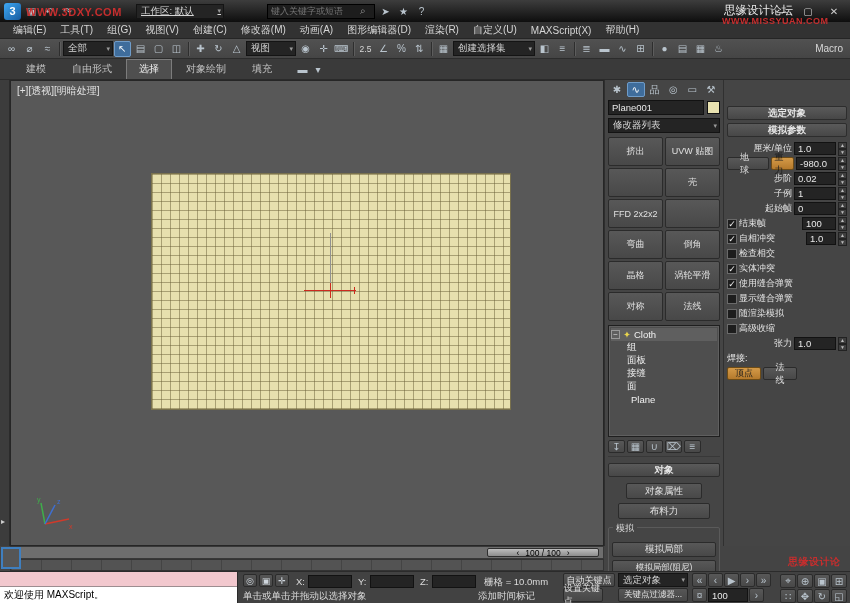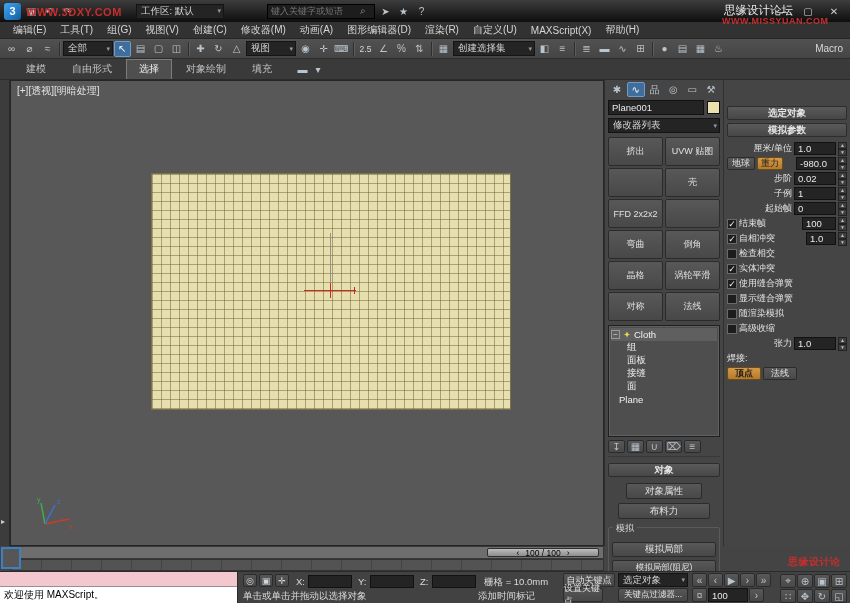--- a/index.html
+++ b/index.html
@@ -14,21 +14,21 @@
   .fld{background:#242424;border:1px solid #121212;color:#e8e8e8;font-size:9.5px;height:13px;display:flex;align-items:center;padding:0 3px;}
   .chk{width:10px;height:10px;background:#1d1d1d;border:1px solid #6a6a6a;color:#eee;font-size:9px;line-height:9px;text-align:center;flex:none;}
   .spin{width:9px;height:13px;display:flex;flex-direction:column;flex:none;}
   .spin span{flex:1;background:#3e3e3e;border:1px solid #222;font-size:5px;line-height:5px;color:#bbb;text-align:center;}
   .rollout{height:14px;background:linear-gradient(#5a5a5a,#474747);border:1px solid #2d2d2d;border-radius:2px;display:flex;align-items:center;justify-content:center;font-size:9.5px;color:#e6e6e6;font-weight:bold;}
   .wm-red{color:#c62e2e;font-weight:bold;letter-spacing:.5px;}
   
   #titlebar{left:0;top:0;width:850px;height:22px;background:linear-gradient(#3d3d3d,#0e0e0e);display:flex;align-items:center;padding:0 4px;gap:3px;}
   #logo{width:17px;height:17px;background:linear-gradient(135deg,#3fa9f5,#155a9e);border-radius:3px;color:#fff;font-weight:bold;font-size:11px;display:flex;align-items:center;justify-content:center;}
   .qa{width:15px;height:15px;display:flex;align-items:center;justify-content:center;color:#b9c4cd;font-size:10px;}
-  #workspace{margin-left:58px;}
+  #workspace{margin-left:58px;text-decoration:underline;}
   #titletext{margin-left:60px;color:#cfcfcf;font-size:10.5px;white-space:nowrap;}
   #titletext .doc{margin-left:22px;color:#bdbdbd;}
   #searchbox{margin-left:40px;display:flex;align-items:center;background:#1d1d1d;border:1px solid #000;height:15px;width:108px;}
   #searchbox input{background:transparent;border:0;outline:0;color:#8f8f8f;font-size:9px;width:92px;padding:0 3px;}
   #searchbox .s-ic{color:#9a9a9a;font-size:10px;}
   #winbtns{margin-left:auto;display:flex;gap:2px;}
   #winbtns span{width:24px;height:16px;display:flex;align-items:center;justify-content:center;color:#cfcfcf;font-size:10px;}
   
   #menubar{left:0;top:22px;width:850px;height:17px;background:#323232;border-bottom:1px solid #252525;display:flex;align-items:center;padding-left:6px;}
   #menubar span{padding:0 7px;font-size:10px;color:#d6d6d6;}
@@ -63,21 +63,21 @@
   .groupbox{border:1px solid #5a5a5a;border-radius:2px;margin-top:8px;padding:12px 3px 4px;position:relative;}
   .groupbox>.legend{position:absolute;top:-6px;left:4px;background:#454545;padding:0 3px;font-size:9px;color:#dcdcdc;}
   .annot-red{outline:2px solid #e21b1b;}
   
   #paramspanel{left:723px;top:80px;width:127px;height:466px;background:#454545;border-left:1px solid #303030;padding:26px 3px 0;}
   .prow{display:flex;align-items:center;height:15px;gap:2px;font-size:9px;color:#e4e4e4;}
   .prow .lbl{flex:1;text-align:right;white-space:nowrap;overflow:hidden;}
   .prow .lbl.left{text-align:left;flex:1;}
   .prow .fld{width:42px;flex:none;}
   .orangebtn{background:linear-gradient(#d49a48,#b57a2c);color:#1c1c1c;border:1px solid #6e4c16;font-size:9px;height:13px;display:flex;align-items:center;justify-content:center;border-radius:2px;padding:0 3px;}
-  .smallbtn{background:linear-gradient(#585858,#484848);border:1px solid #2b2b2b;color:#e0e0e0;font-size:9px;height:13px;display:flex;align-items:center;justify-content:center;border-radius:2px;padding:0 4px;}
+  .smallbtn{background:linear-gradient(#585858,#484848);border:1px solid #2b2b2b;color:#e0e0e0;font-size:9px;height:13px;display:flex;align-items:center;justify-content:center;border-radius:2px;padding:0 12px;}
   
   #timeslider{left:10px;top:546px;width:594px;height:13px;background:#6e6e6e;border:1px solid #383838;}
   #tshandle{position:absolute;right:4px;top:1px;width:112px;height:9px;background:linear-gradient(#bdbdbd,#8d8d8d);border:1px solid #2f2f2f;border-radius:2px;display:flex;align-items:center;justify-content:center;color:#000;font-size:8.5px;gap:6px;}
   #trackbar{left:10px;top:559px;width:594px;height:12px;background:#535353;border:1px solid #333;
     background-image:repeating-linear-gradient(90deg,rgba(0,0,0,.18) 0 1px,transparent 1px 30px);}
   #vptab{left:1px;top:547px;width:20px;height:22px;background:#565656;border:2px solid #3f7fbf;}
   
   #statusbar{left:0;top:571px;width:850px;height:32px;background:#424242;border-top:1px solid #2b2b2b;}
   #listener{position:absolute;left:0;top:0;width:238px;height:31px;border-right:1px solid #2a2a2a;}
   #l-macro{height:15px;background:#f2c8ce;border-bottom:1px solid #9c8d90;}
@@ -263,21 +263,21 @@
       </div>
     <div class="stk child">
         <span>面板</span>
       </div>
     <div class="stk child">
         <span>接缝</span>
       </div>
     <div class="stk child">
         <span>面</span>
       </div>
-    <div class="stk" style="padding-left:8px;">
+    <div class="stk" style="padding-left:20px;">
         <span>Plane</span>
       </div>
   </div>
 
   <div id="stackbtns">
     <span class="ic">↧</span>
     <span class="ic">▦</span>
     <span class="ic">∪</span>
     <span class="ic">⌦</span>
     <span class="ic">≡</span>
@@ -417,21 +417,21 @@
     <span class="fld">1.0</span>
     <span class="spin">
         <span>▲</span>
         <span>▼</span>
       </span>
   </div>
   <div class="prow">
     <span class="lbl left">焊接:</span>
   </div>
   <div class="prow">
-    <span class="orangebtn" style="width:34px;font-weight:bold;">顶点</span>
+    <span class="orangebtn" style="width:34px;">顶点</span>
     <span class="smallbtn" style="width:34px;">法线</span>
   </div>
 </div>
 
 <div class="abs" id="timeslider">
   <div id="tshandle">
     <span>‹</span>
     <span>100 / 100</span>
     <span>›</span>
   </div>

